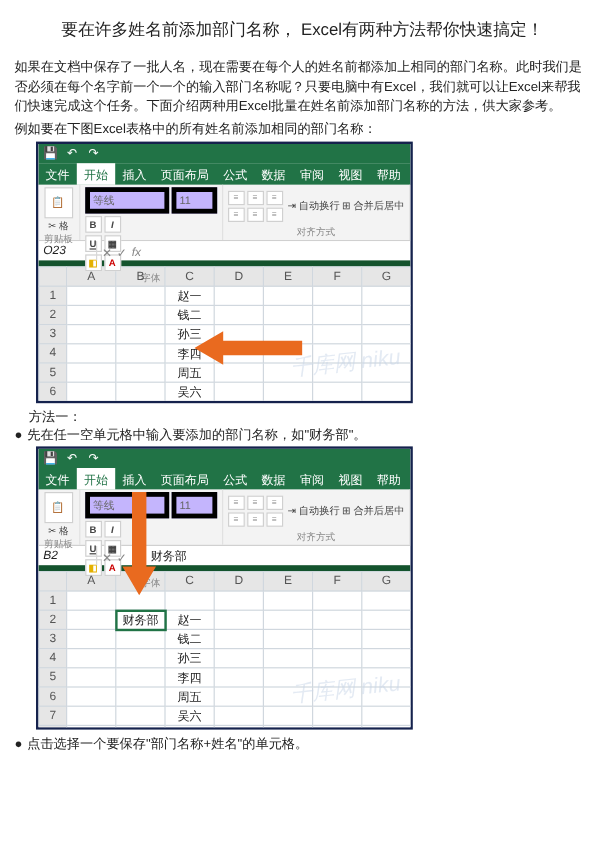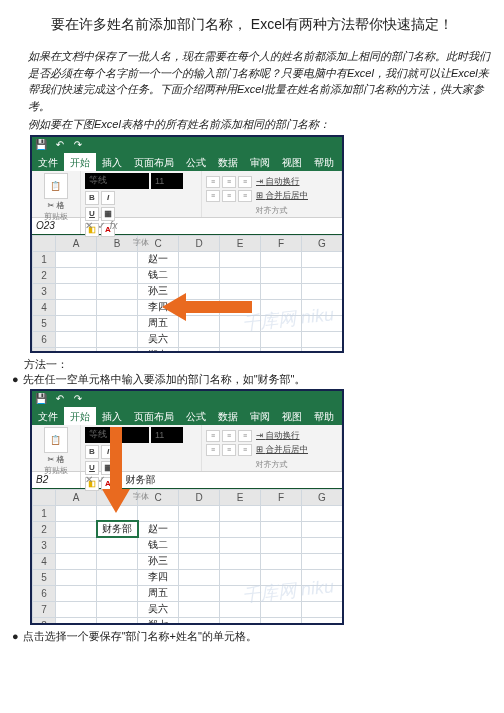--- a/index.html
+++ b/index.html
@@ -12,23 +12,22 @@
     box-sizing: border-box;
     background: #fff;
   }
   h1 {
     font-size: 14px;
     text-align: center;
     margin: 0 0 14px 0;
     font-weight: 400;
   }
   p.lead {
-    margin: 0 0 2px 16px;
+    margin: 0 0 2px 0;
     line-height: 1.5;
-    font-style: italic;
   }
   .method-label {
     margin: 4px 0 0 12px;
   }
   .bullet-line {
     margin: 0 0 2px 0;
   }
   .bullet-line::before {
     content: "●";
     margin-right: 4px;
@@ -107,22 +106,22 @@
     color: #888;
   }
   .clip-big {
     width: 22px; height: 24px;
     border: 1px solid #d0d0d0;
     background: #fff;
     display: flex; align-items: center; justify-content: center;
   }
   .dropdown-box {
     height: 14px;
-    border: 1px solid #000000;
-    background: #000000;
+    border: 4px solid #000000;
+    background: #c4b5fd;
     display: flex; align-items: center;
     padding: 0 3px;
     font-size: 9px;
     color: #666;
   }
   .mini-btns {
     display: flex; flex-wrap: wrap; gap: 2px;
     width: 44px;
   }
   .mini {
@@ -135,32 +134,31 @@
   }
   .align-grid {
     display:flex; flex-direction:column; gap:2px;
   }
   .align-row { display:flex; gap:2px; }
   .al {
     width:12px;height:10px;border:1px solid #d0d0d0;background:#fff;
     display:flex;align-items:center;justify-content:center;font-size:7px;color:#888;
   }
   .rside {
-    display:flex;flex-direction:column;gap:2px;font-size:8.5px;color:#444;
+    display:flex;gap:2px;font-size:8.5px;color:#444;
     justify-content:flex-start;
-    text-decoration:underline;
   }
   .rside span{white-space:nowrap;}
 
   
   .fx-row {
     height: 16px;
-    border-bottom: 1px solid #14532d;
+    border-bottom: 5px solid #14532d;
     display: flex;
-    align-items: center;
+    align-items: flex-end;
     font-size: 10px;
     background:#fff;
   }
   .namebox {
     width: 44px;
     border-right: 1px solid #d8d8d8;
     padding-left: 4px;
     font-style: italic;
     height:100%; display:flex;align-items:center;
   }

